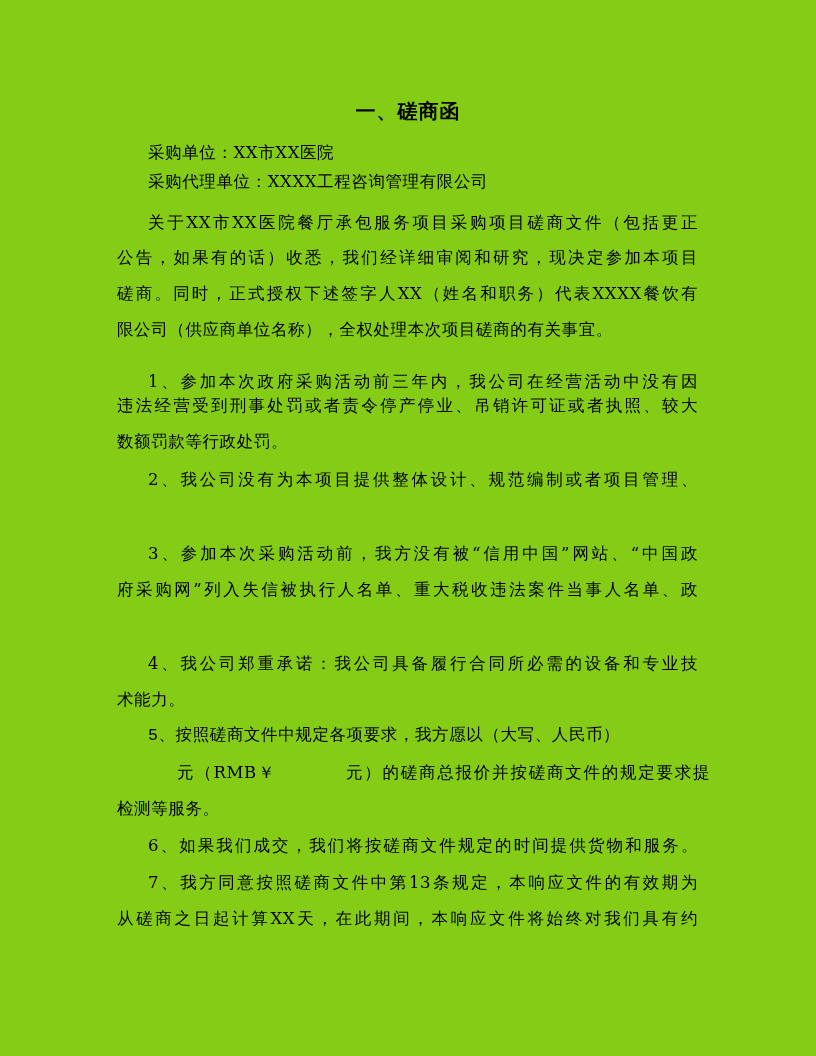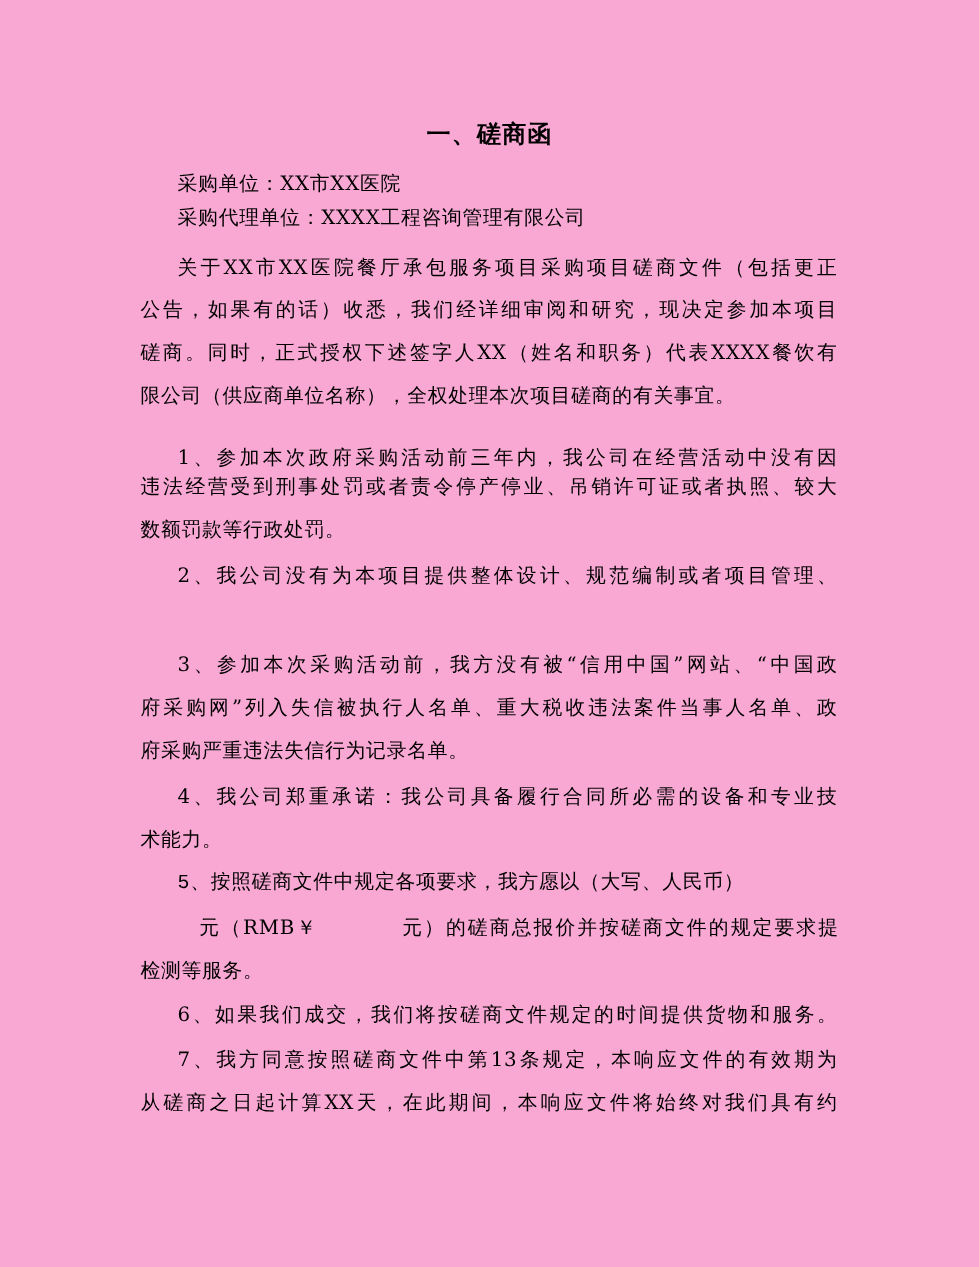--- a/index.html
+++ b/index.html
@@ -1,18 +1,18 @@
 <!DOCTYPE html>
 <html><head>
   <meta charset="utf-8">
   <style>
     html, body { margin: 0; padding: 0; background: #ffffff; }
     body { width: 816px; height: 1056px; position: relative; overflow: hidden;
            font-family: "DejaVu Serif", "Liberation Serif", serif; color: #000; }
-    .page { position: absolute; left: 0; top: 0; width: 816px; height: 1056px; background: #f9a8d4; }
+    .page { position: absolute; left: 0; top: 0; width: 816px; height: 1056px; background: #84cc16; }
     .title { position: absolute; top: 98px; left: 0; width: 816px; text-align: center;
              font-size: 20px; font-weight: bold; letter-spacing: 1px;
              font-family: "DejaVu Sans", sans-serif; }
     .line { position: absolute; font-size: 16.5px; white-space: nowrap; line-height: 24px;
             letter-spacing: 0.6px; }
     .l-indent { left: 148px; }
     .l-full { left: 117px; }
     .l-just { width: 581px; text-align-last: justify; text-align: justify; }
     .l-indent.l-just { width: 550px; }
   </style>
@@ -31,26 +31,25 @@
   <div class="line l-full l-just" style="top:282px;">磋商。同时，正式授权下述签字人XX（姓名和职务）代表XXXX餐饮有</div>
 
   <div class="line l-indent l-just" style="top:370px;">1、参加本次政府采购活动前三年内，我公司在经营活动中没有因</div>
   <div class="line l-full l-just" style="top:394px;">违法经营受到刑事处罚或者责令停产停业、吊销许可证或者执照、较大</div>
   <div class="line l-full" style="top:430px;">数额罚款等行政处罚。</div>
 
   <div class="line l-indent l-just" style="top:468px;">2、我公司没有为本项目提供整体设计、规范编制或者项目管理、</div>
 
   <div class="line l-indent l-just" style="top:542px;">3、参加本次采购活动前，我方没有被“信用中国”网站、“中国政</div>
   <div class="line l-full l-just" style="top:578px;">府采购网”列入失信被执行人名单、重大税收违法案件当事人名单、政</div>
-  <div class="line l-full" style="top:614px;">府采购严重违法失信行为记录名单。</div>
 
   <div class="line l-indent l-just" style="top:652px;">4、我公司郑重承诺：我公司具备履行合同所必需的设备和专业技</div>
   <div class="line l-full" style="top:688px;">术能力。</div>
 
   <div class="line l-indent" style="top:724px;font-family:Liberation Mono, monospace;">5、按照磋商文件中规定各项要求，我方愿以（大写、人民币）</div>
-  <div class="line" style="top:761px; left:166px; width:533px; text-align:justify; text-align-last:justify; white-space:pre;">元（RMB￥          元）的磋商总报价并按磋商文件的规定要求提</div>
+  <div class="line" style="top:761px; left:177px; width:533px; text-align:justify; text-align-last:justify; white-space:pre;">元（RMB￥          元）的磋商总报价并按磋商文件的规定要求提</div>
   <div class="line l-full" style="top:797px;">检测等服务。</div>
 
   <div class="line l-indent l-just" style="top:834px;">6、如果我们成交，我们将按磋商文件规定的时间提供货物和服务。</div>
 
   <div class="line l-indent l-just" style="top:871px;">7、我方同意按照磋商文件中第13条规定，本响应文件的有效期为</div>
   <div class="line l-full l-just" style="top:907px;">从磋商之日起计算XX天，在此期间，本响应文件将始终对我们具有约</div>
 </div>
 
 </body></html>

